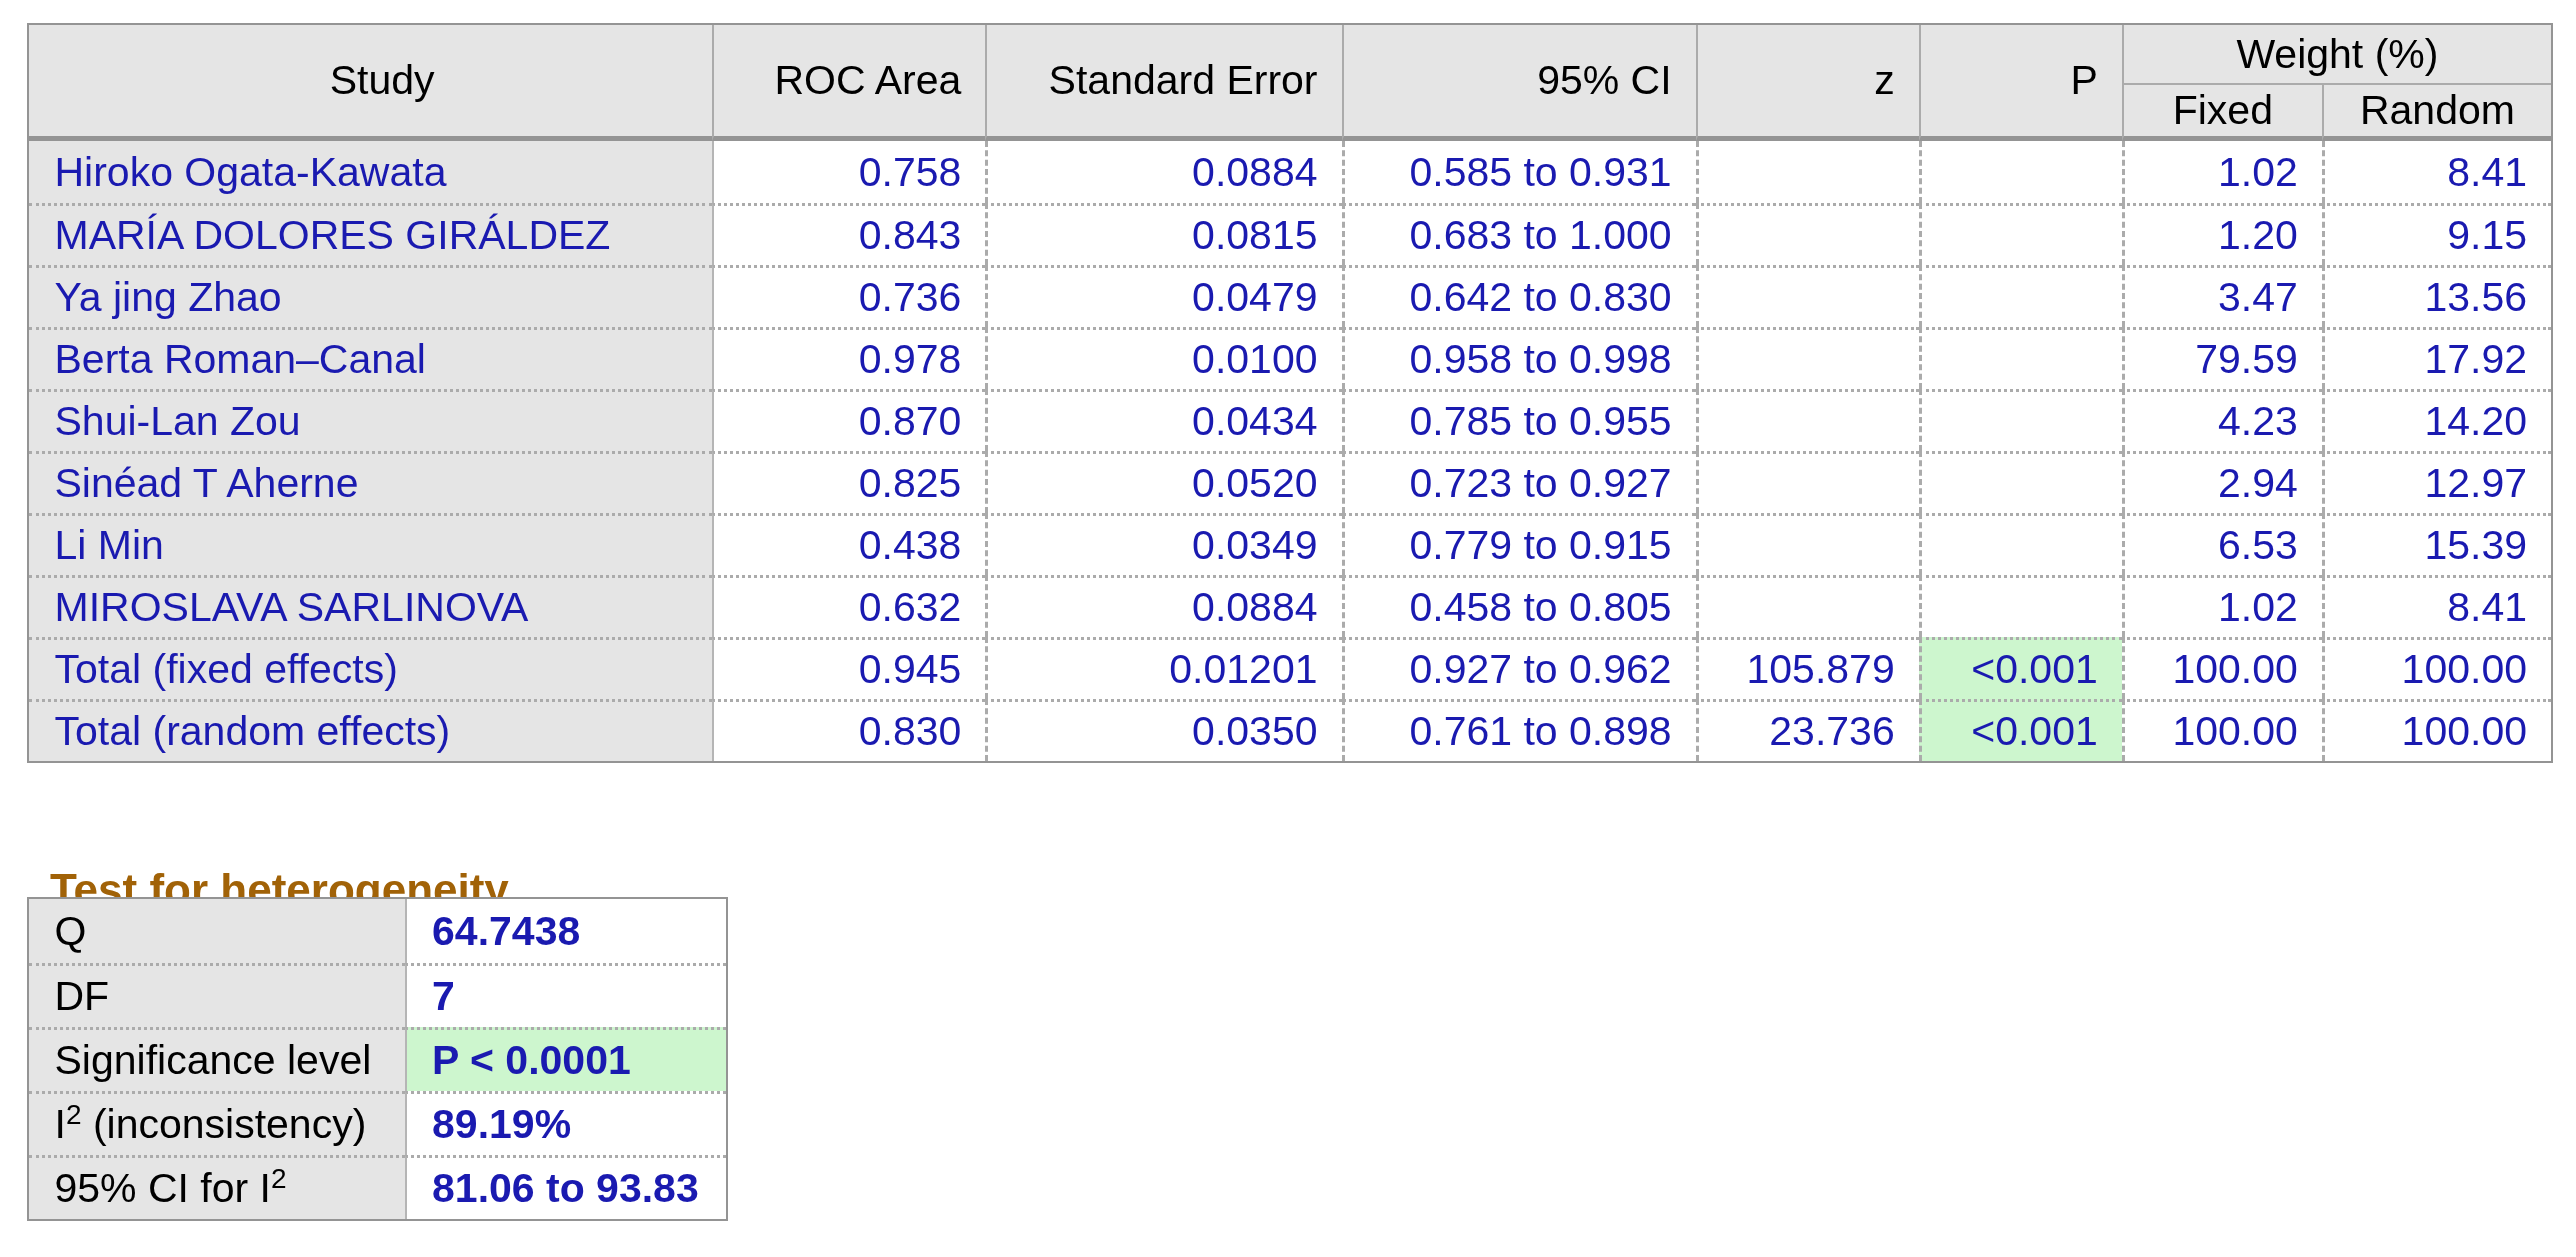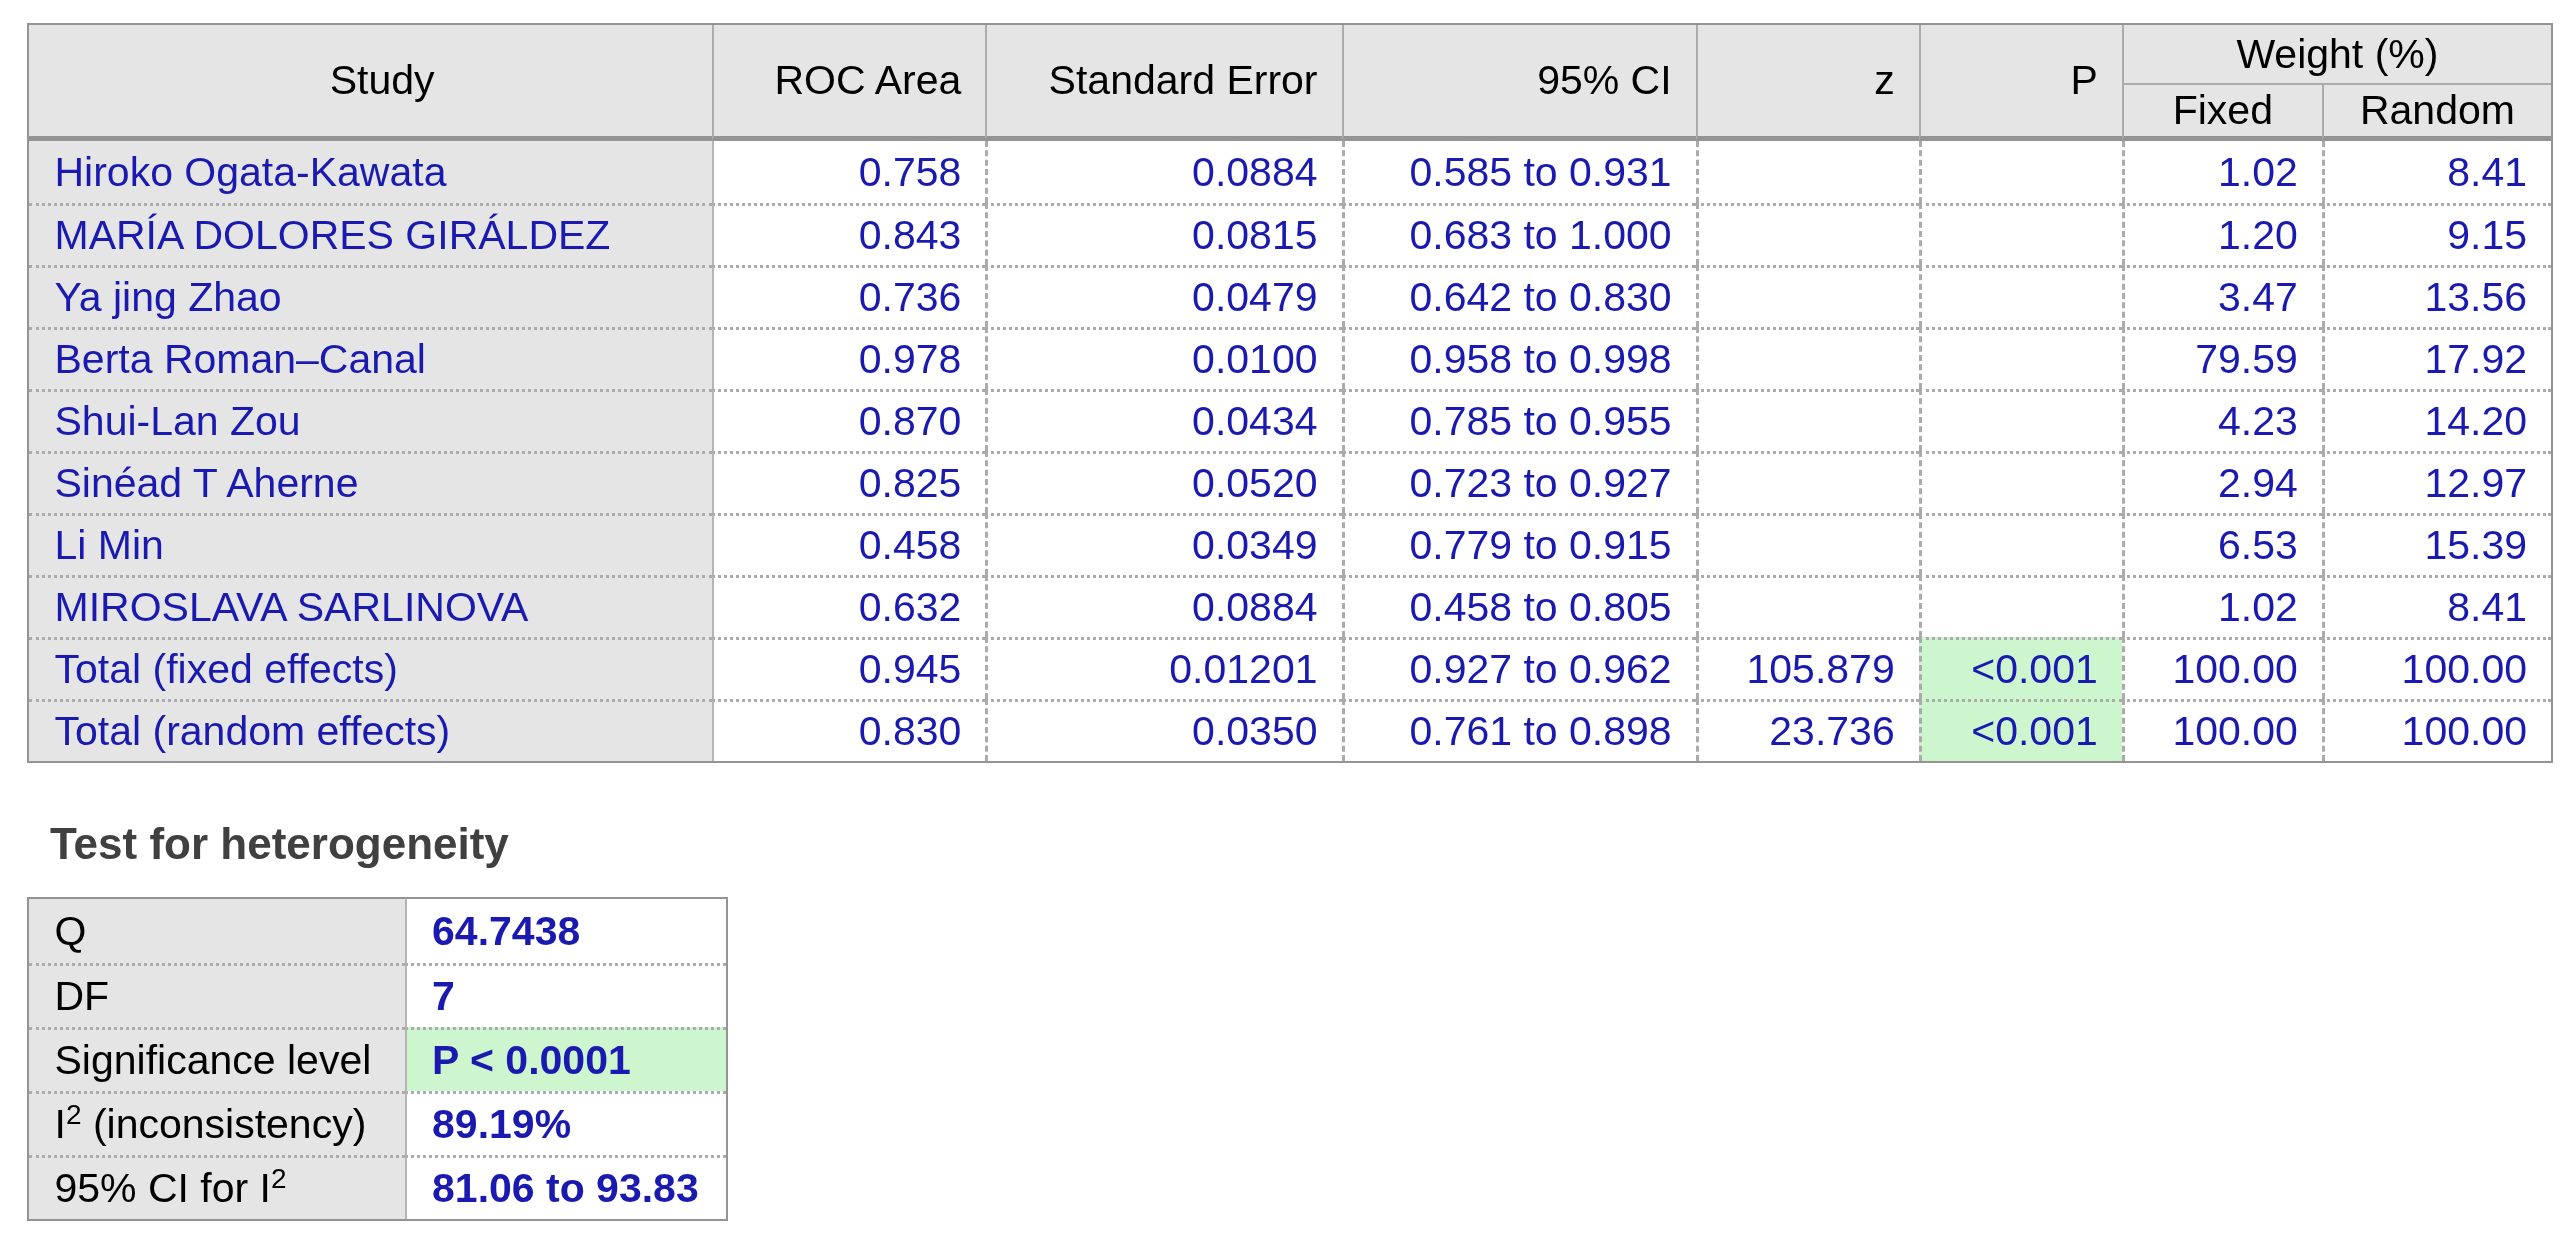--- a/index.html
+++ b/index.html
@@ -43,22 +43,22 @@
     background:var(--gray-bg);text-align:left;padding-left:25.5px;
   }
   .main-table td.num{text-align:right;padding-right:24px;}
   .main-table tbody tr + tr td{border-top:3.5px dotted var(--border-mid);}
   .main-table td.vs{border-left:2.8px solid var(--border-light);}
   .main-table td.vd{border-left:3.5px dashed var(--border-mid);}
   .main-table td.hl{background:var(--green);padding-left:16px;}
 
   
   .het-title{
-    position:absolute;left:50px;top:822px;
-    font-size:44px;line-height:44px;font-weight:bold;color:#404040;
+    position:absolute;left:50px;top:868px;
+    font-size:44px;line-height:44px;font-weight:bold;color:#a16207;
   }
   .het-table{
     position:absolute;left:27px;top:897px;width:701px;
     border:2.8px solid var(--border-dark);
   }
   .het-table td{
     height:64px;font-size:41px;white-space:nowrap;vertical-align:middle;
     padding-left:25.5px;text-align:left;
   }
   .het-table td.lbl{background:var(--gray-bg);color:#000;}
@@ -154,21 +154,21 @@
       <td class="num vs">0.825</td>
       <td class="num vd">0.0520</td>
       <td class="num vd">0.723 to 0.927</td>
       <td class="num vd"></td>
       <td class="num vd"></td>
       <td class="num vd">2.94</td>
       <td class="num vd">12.97</td>
     </tr>
     <tr>
       <td class="study">Li Min</td>
-      <td class="num vs">0.458</td>
+      <td class="num vs">0.438</td>
       <td class="num vd">0.0349</td>
       <td class="num vd">0.779 to 0.915</td>
       <td class="num vd"></td>
       <td class="num vd"></td>
       <td class="num vd">6.53</td>
       <td class="num vd">15.39</td>
     </tr>
     <tr>
       <td class="study">MIROSLAVA SARLINOVA</td>
       <td class="num vs">0.632</td>

